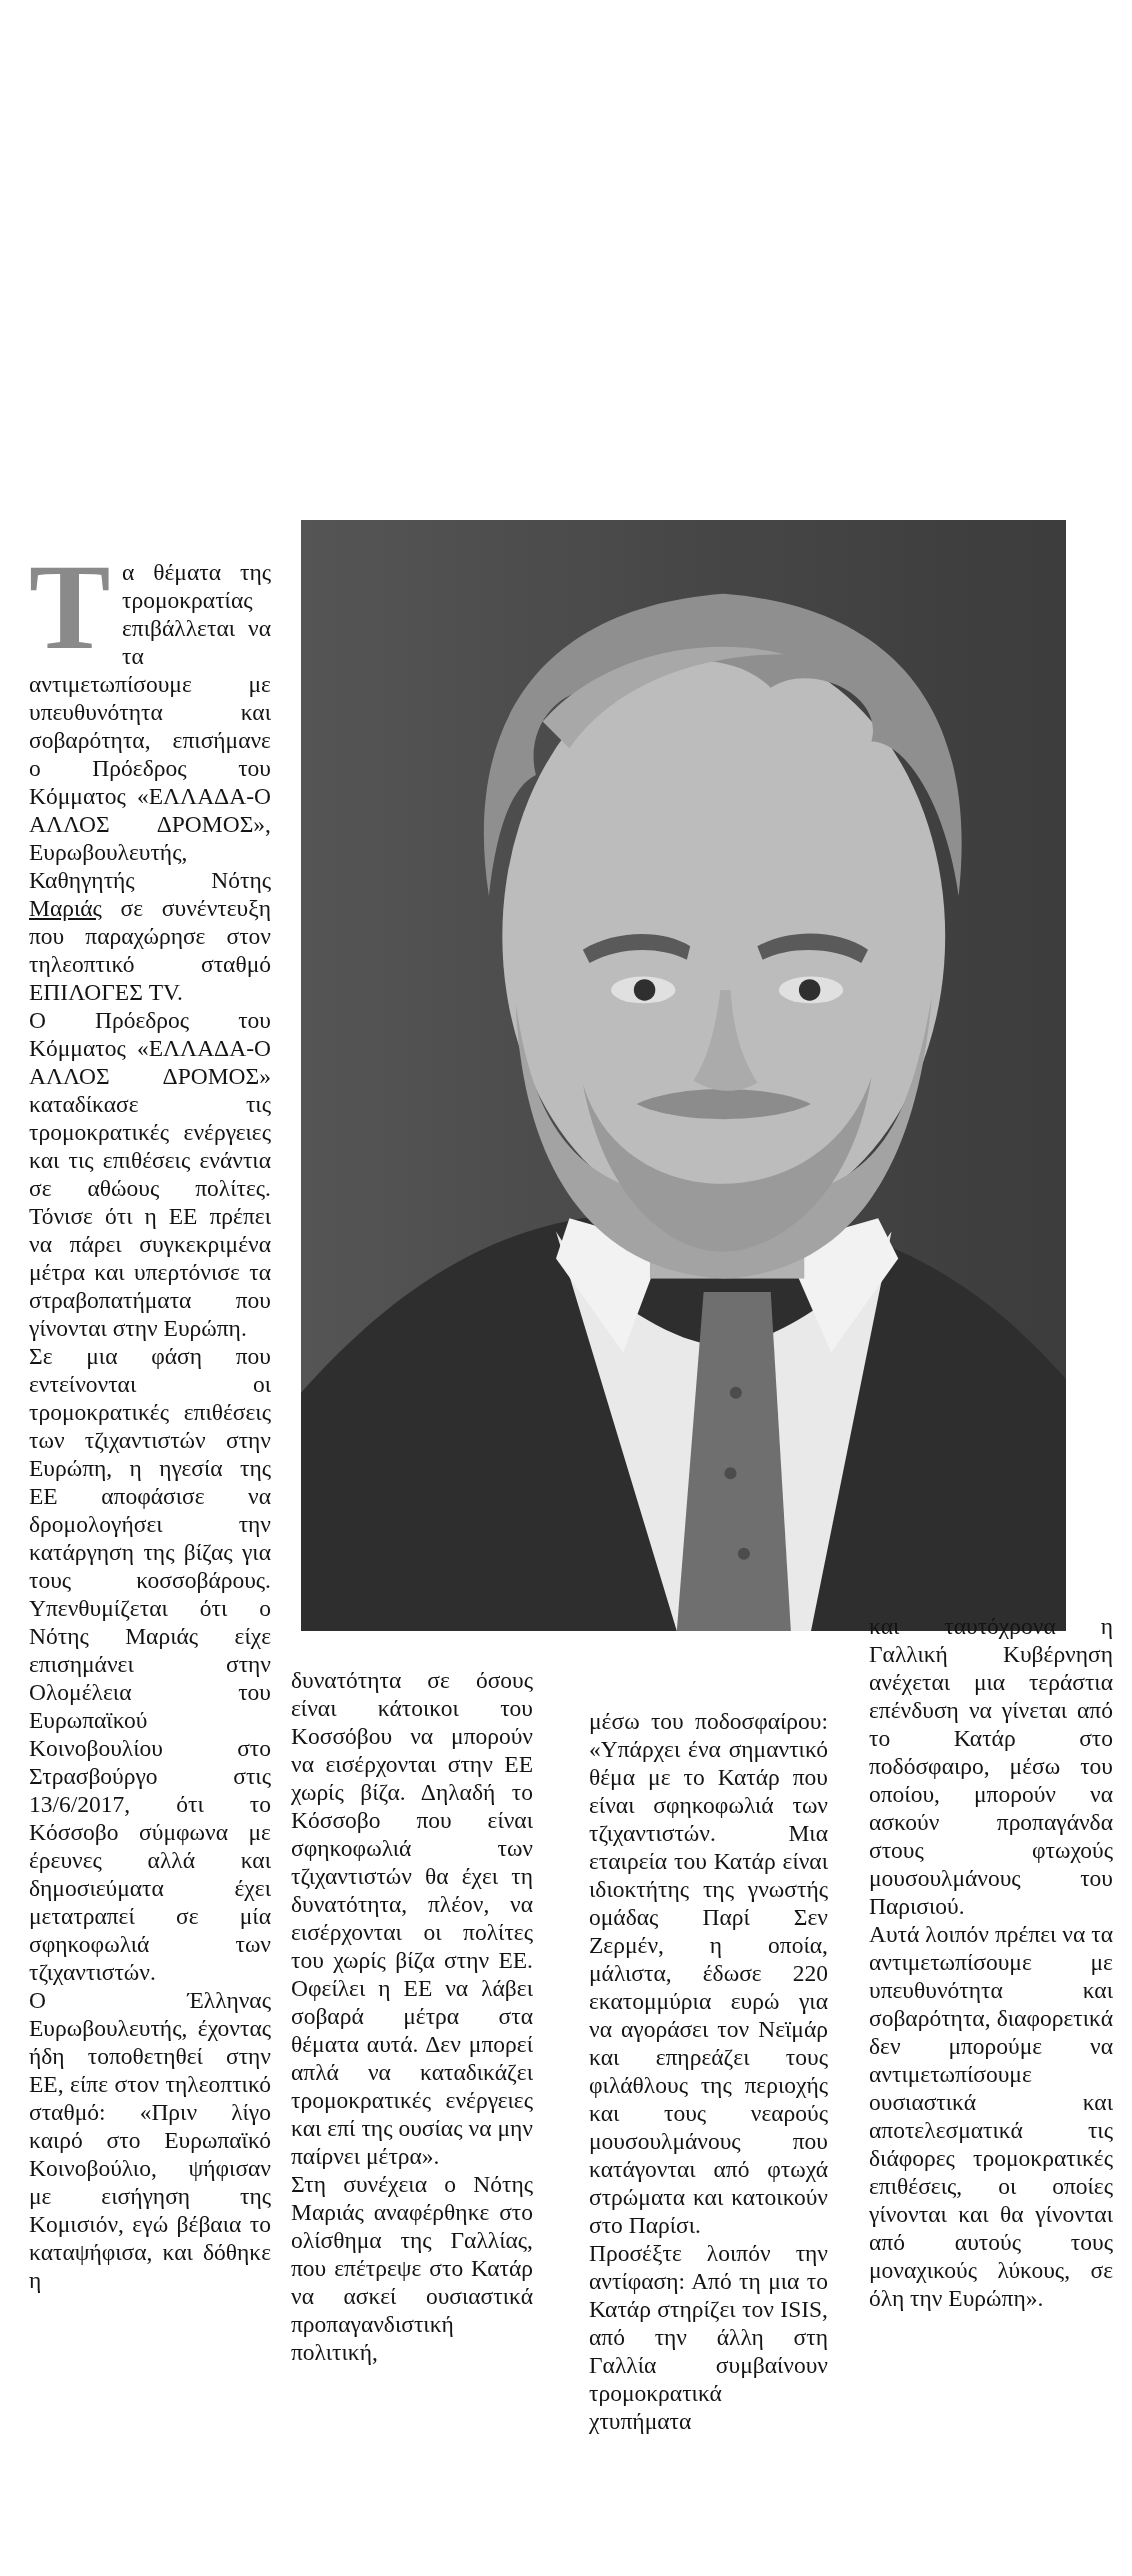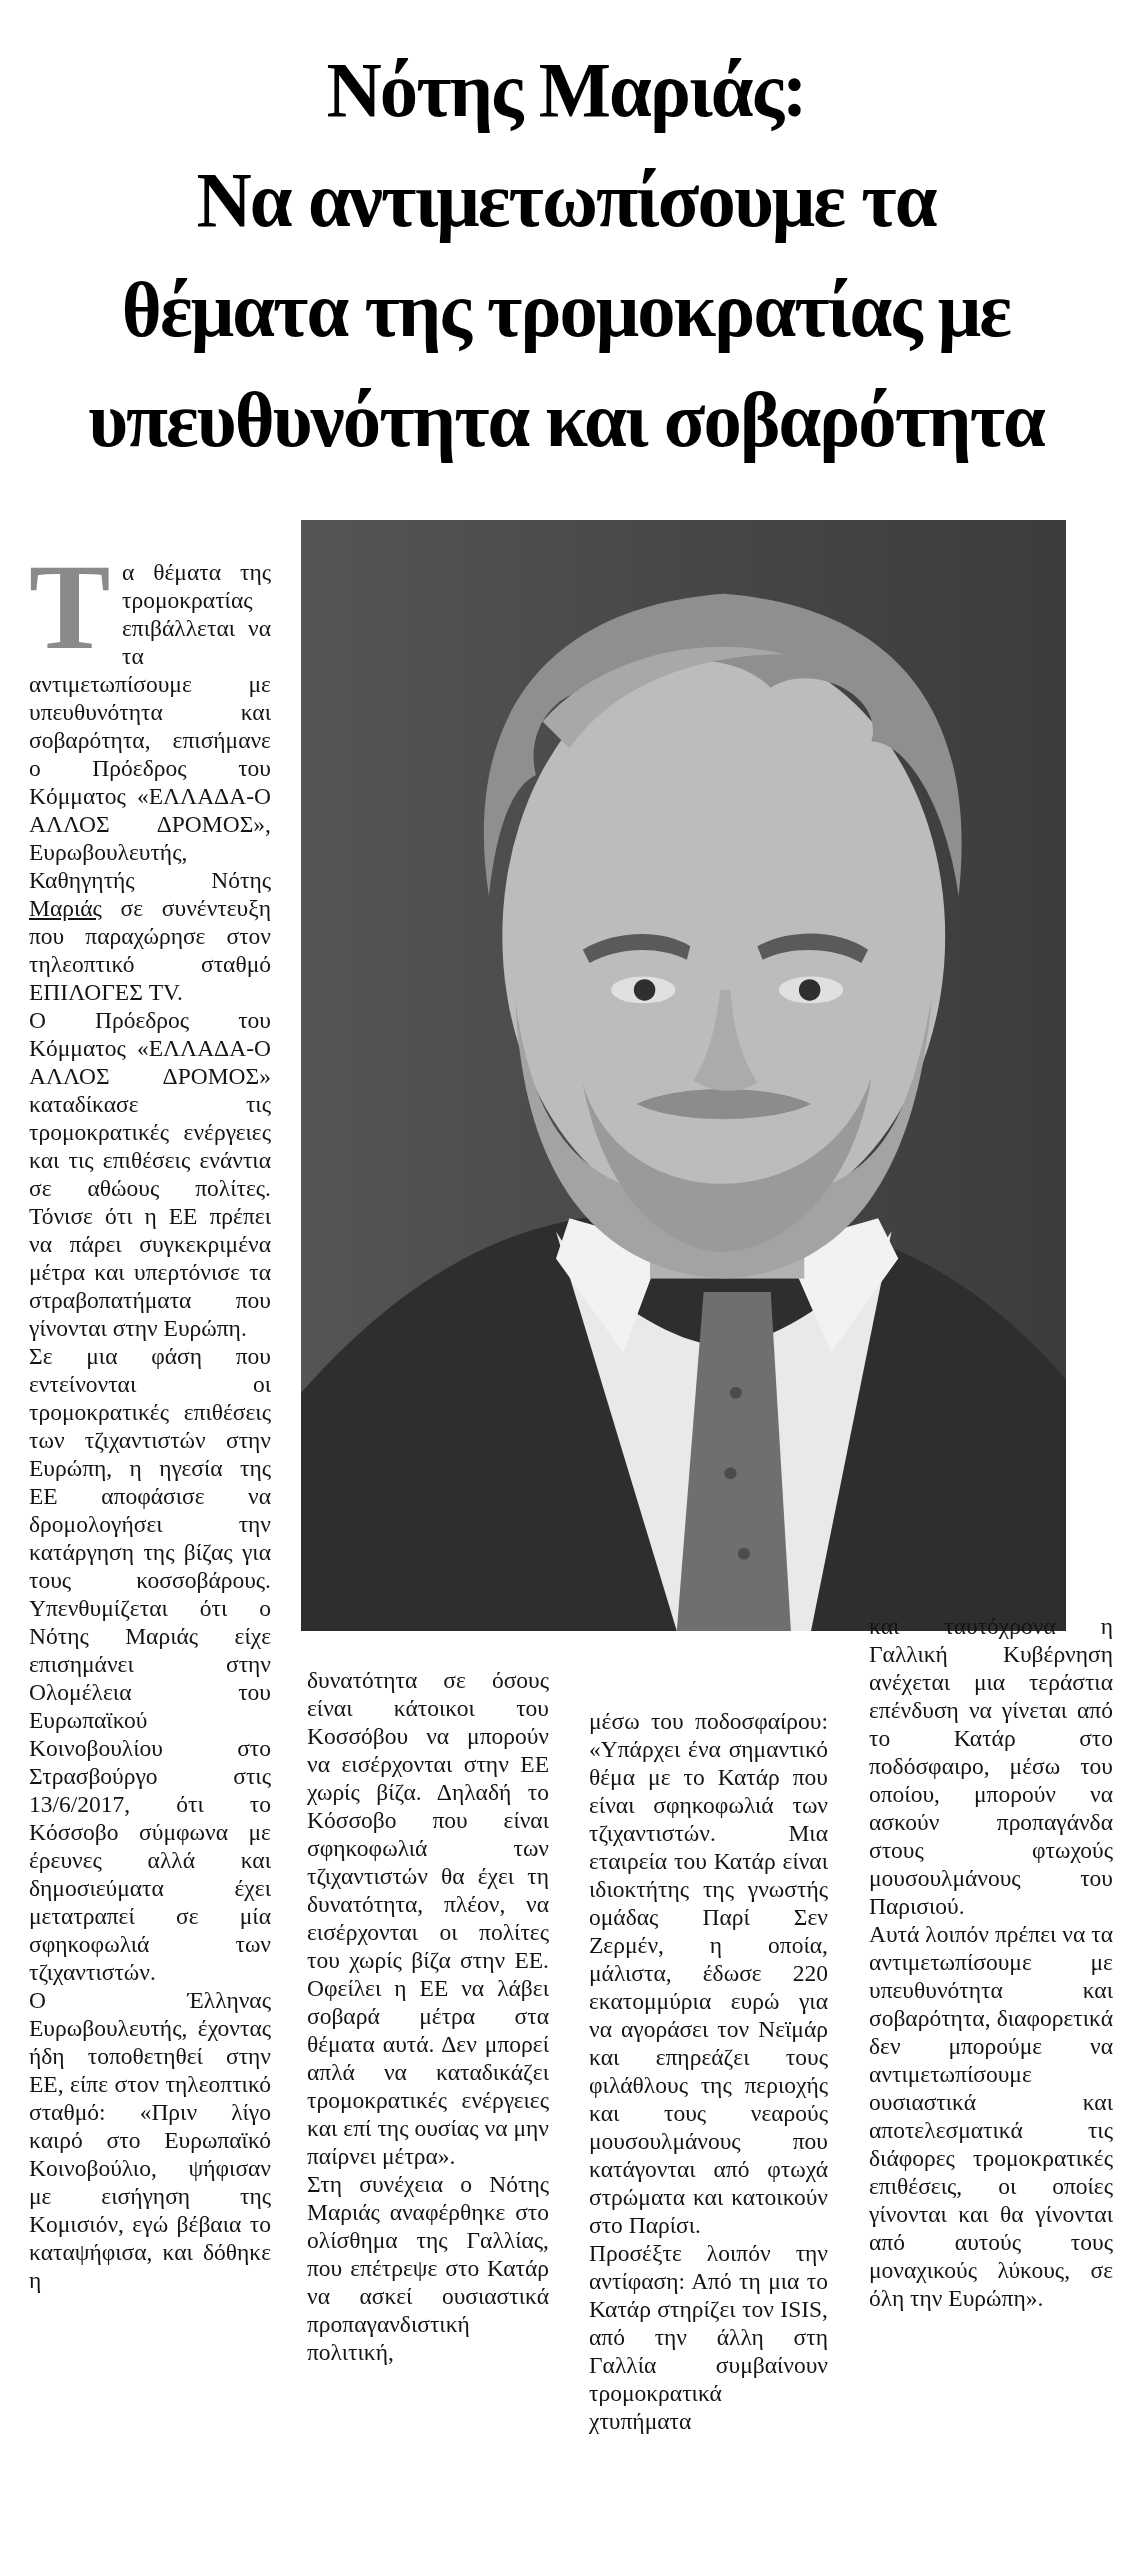--- a/index.html
+++ b/index.html
@@ -35,21 +35,21 @@
   
   .col {
     position: absolute;
     font-size: 23.5px;
     line-height: 28px;
     text-align: justify;
     white-space: pre-line;
     color: #141414;
   }
   .col-1 { left: 29px;   top: 530px;  width: 242px; height: 2020px; }
-  .col-2 { left: 307px;  top: 1666px; width: 242px; height: 893px; }
+  .col-2 { left: 291px;  top: 1666px; width: 242px; height: 893px; }
   .col-3 { left: 589px;  top: 1707px; width: 239px; height: 893px; }
   .col-4 { left: 869px; top: 1612px; width: 244px; height: 893px; }
   .dropcap {
     float: left;
     width: 93px;
     height: 106px;
     font-size: 122px;
     line-height: 98px;
     font-weight: bold;
     color: #8a8a8a;
@@ -66,26 +66,20 @@
     height: 1111px;
     background: #474747;
   }
   .photo svg { display: block; width: 100%; height: 100%; }
 </style>
 </head>
 <body>
 
 <div class="page">
 
-  <div class="headline">
-    <div class="headline-line">Νότης Μαριάς:</div>
-    <div class="headline-line">Να αντιμετωπίσουμε τα</div>
-    <div class="headline-line">θέματα της τρομοκρατίας με</div>
-    <div class="headline-line">υπευθυνότητα και σοβαρότητα</div>
-  </div>
 
   <div class="photo" title="Νότης Μαριάς">
     <svg viewBox="0 0 1140 1655" preserveAspectRatio="none">
       <defs>
         <linearGradient id="bgGrad" x1="0" y1="0" x2="1" y2="0">
           <stop offset="0" stop-color="#555555"></stop>
           <stop offset="0.5" stop-color="#474747"></stop>
           <stop offset="1" stop-color="#3c3c3c"></stop>
         </linearGradient>
       </defs>

